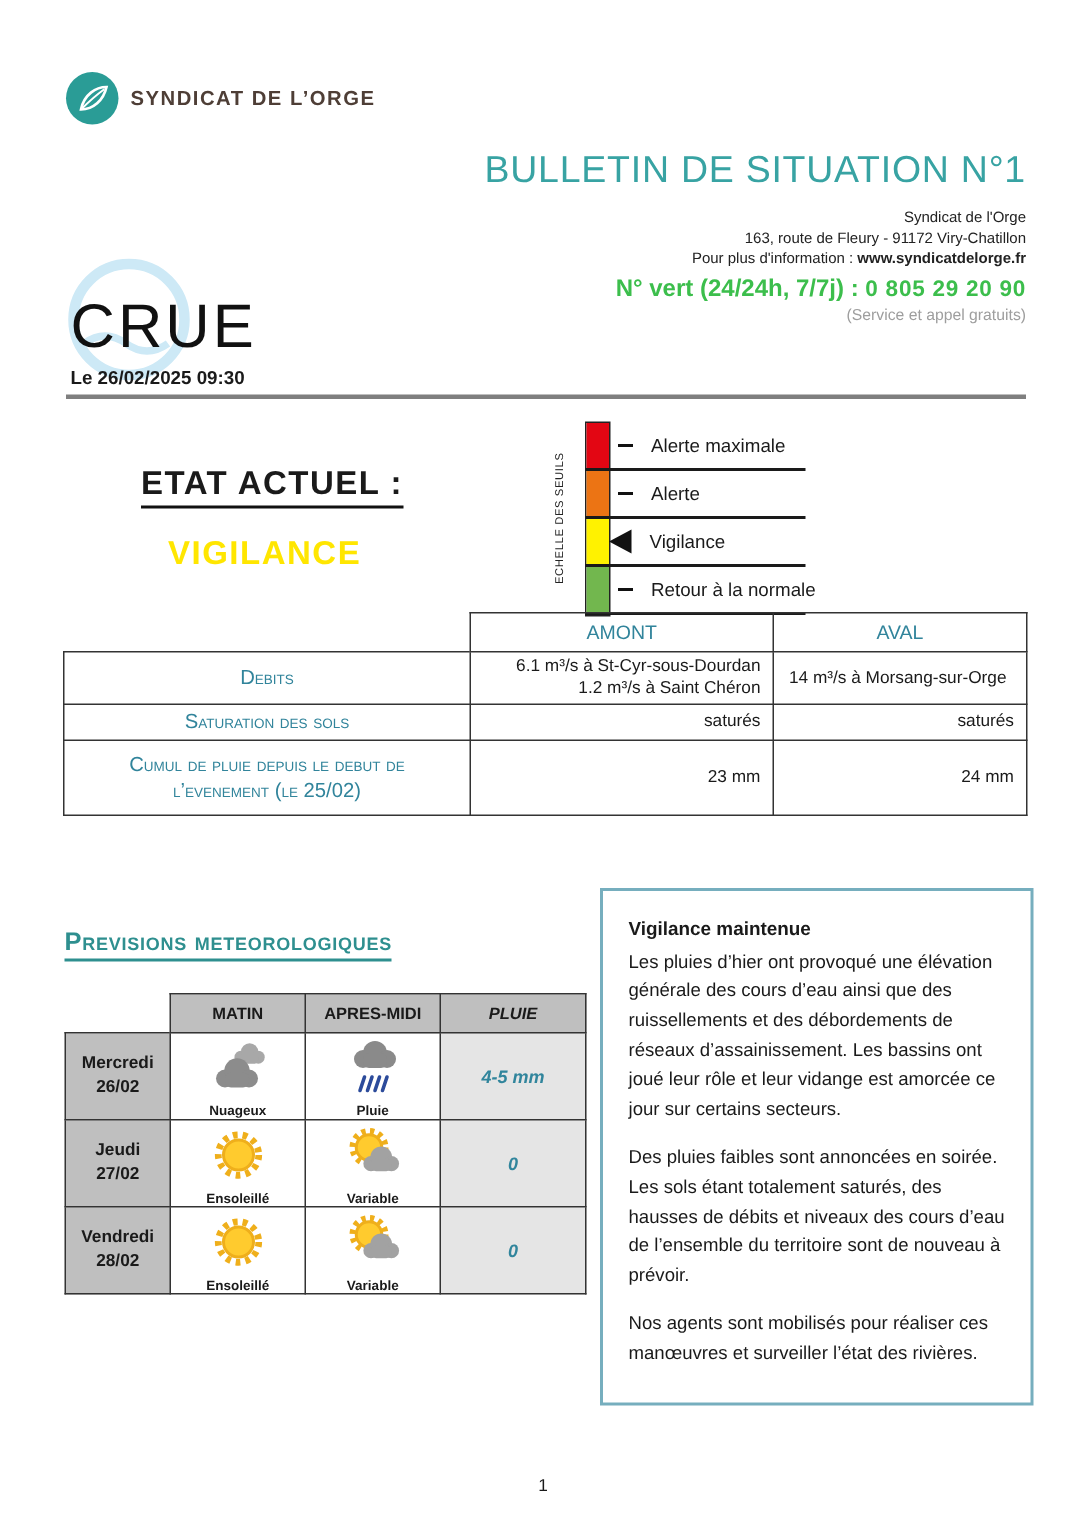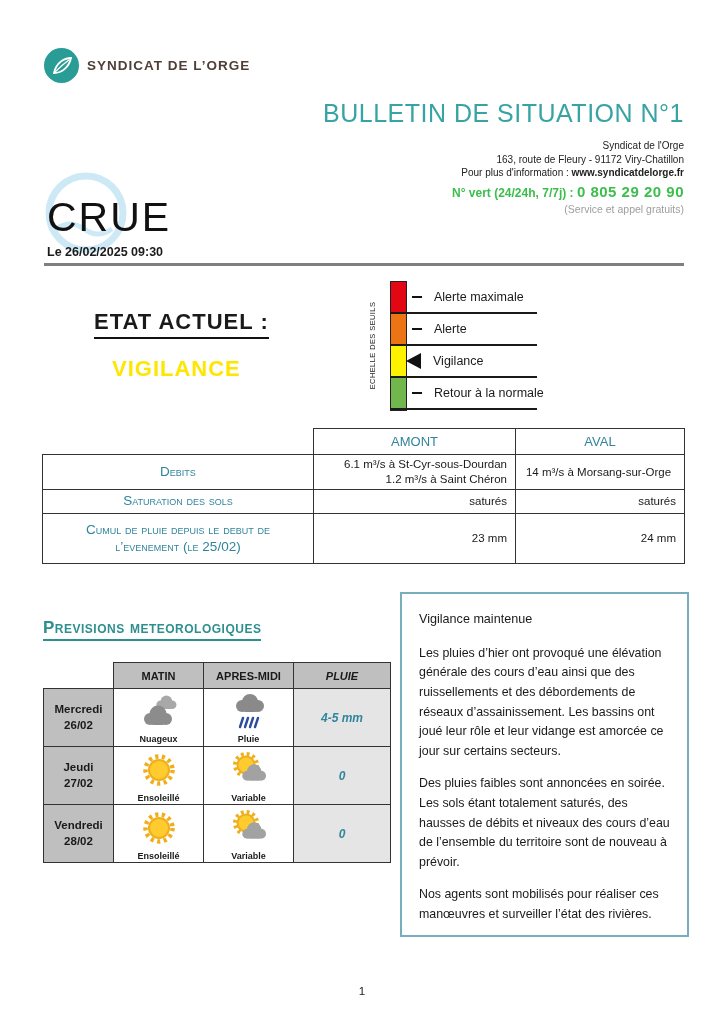--- a/index.html
+++ b/index.html
@@ -10,21 +10,21 @@
     font-family:"Liberation Sans", sans-serif; color:#1a1a1a;
   }
   
   .logo-circle { position:absolute; left:44px; top:48px; width:35px; height:35px; border-radius:50%; background:#2a9c96; display:flex; align-items:center; justify-content:center; }
   .brand-name { position:absolute; left:87px; top:58px; font-size:13.5px; font-weight:700; letter-spacing:1px; color:#4e3e36; }
   
   .title { position:absolute; right:40px; top:99px; font-size:25px; font-weight:500; letter-spacing:.5px; white-space:nowrap; }
   .addr { position:absolute; right:40px; top:139px; text-align:right; font-size:10px; line-height:1.35; color:#222; }
   .addr .info b { font-weight:700; cursor:pointer; }
   .addr .green { font-weight:700; margin-top:2px; }
-  .addr .green .gl { font-size:12px; }
+  .addr .green .gl { font-size:16px; }
   .addr .green .gn { font-size:15px; letter-spacing:.5px; }
   .addr .note { color:#9e9e9e; font-size:10.5px; }
   
   .ring { position:absolute; left:40px; top:167px; z-index:0; }
   .crue { position:absolute; left:47px; top:194px; z-index:1; font-size:41px; font-weight:500; letter-spacing:2px; color:#111;text-align:center; }
   .date { position:absolute; left:47px; top:245px; z-index:1; font-size:12.5px; font-weight:700; }
   .rule { position:absolute; left:44px; top:263px; width:640px; height:3px; background:#7f7f7f; }
   
   .etat { position:absolute; left:94px; top:309px; font-size:22px; font-weight:600; letter-spacing:1px; border-bottom:2.5px solid #111; padding-bottom:2px; }
   .vig { position:absolute; left:112px; top:356px; font-size:22px; font-weight:700; letter-spacing:1px; }
@@ -32,42 +32,42 @@
   .axis-wrap { position:absolute; left:358px; top:281px; width:30px; height:128px; display:flex; align-items:center; justify-content:center; }
   .axis-wrap span { transform:rotate(-90deg); white-space:nowrap; font-size:7.5px; letter-spacing:.4px; color:#222; }
   .bar { position:absolute; left:390px; top:281px; width:17px; height:130px; border:1px solid #222; }
   .bar .seg { width:100%; height:32px; }
   .s-line { position:absolute; left:390px; width:147px; height:2px; background:#1a1a1a; }
   .s-row { position:absolute; left:390px; width:160px; height:32px; display:flex; align-items:center; }
   .s-row .tick { width:10px; height:2px; background:#111; margin-left:22px; }
   .s-row .tri { width:0; height:0; border-top:8px solid transparent; border-bottom:8px solid transparent; border-right:15px solid #111; margin-left:16px; }
   .s-row .s-label { margin-left:12px; font-size:12.5px; white-space:nowrap; }
   
-  .sit-table { position:absolute; left:42px; top:428px; border-collapse:collapse; table-layout:fixed; }
+  .sit-table { position:absolute; left:42px; top:408px; border-collapse:collapse; table-layout:fixed; }
   .sit-table td { border:1.5px solid #333; vertical-align:middle; }
   .sit-table td.blank { border:none; background:#fff; }
   .sit-table .colhead { color:#31849b; font-size:13px; text-align:center; }
   .sit-table .rlabel { color:#31849b; font-size:13.5px; font-variant:small-caps; text-align:center; line-height:1.25; padding:0 14px; }
   .sit-table .val { font-size:11.5px; text-align:right; padding-right:8px; line-height:1.3; }
   .sit-table .val.center { text-align:center; padding-right:3px; }
   
   .prev-head { position:absolute; left:43px; top:618px; font-size:17px; font-weight:600; font-variant:small-caps; color:#2e8f8f; border-bottom:2px solid #2e8f8f; padding-bottom:1px; letter-spacing:.5px; }
   .wx-table { position:absolute; left:43px; top:662px; border-collapse:collapse; table-layout:fixed; }
   .wx-table td { border:1.5px solid #333; vertical-align:middle; text-align:center; }
   .wx-table td.blank { border:none; background:#fff; }
   .wx-table .whead { background:#bfbfbf; font-size:11px; font-weight:700; }
   .wx-table .whead.it { font-style:italic; }
   .wx-table .day { background:#bfbfbf; font-size:11.5px; font-weight:700; line-height:1.35; padding:0 6px; }
   .wx-table .wcell { background:#fff; padding-top:3px; }
   .wx-table .caption { font-size:9px; font-weight:700; margin-top:0px; }
   .wx-table .rain { background:#e5e5e5; color:#31859c; font-weight:700; font-style:italic; font-size:12px; }
   .source { position:absolute; left:44px; top:861px; font-size:11.5px; font-style:italic; color:#a3a3a3; }
   
   .notice { position:absolute; left:400px; top:592px; width:289px; height:345px; border:2px solid #76aebe; padding:16px 17px; font-size:12.4px; line-height:1.58; }
-  .notice h3 { font-size:12.6px; font-weight:400; margin-bottom:14px; }
+  .notice h3 { font-size:12.6px; font-weight:700; margin-bottom:2px; }
   .notice p { margin-bottom:13px; }
   .pnum { position:absolute; left:0; right:0; top:985px; text-align:center; font-size:11.5px; }
 </style>
 </head>
 <body>
 
 <div class="page">
 
   <div class="logo-circle" style="background-color: rgb(42, 156, 150);">
     <svg width="24" height="24" viewBox="0 0 24 24">

